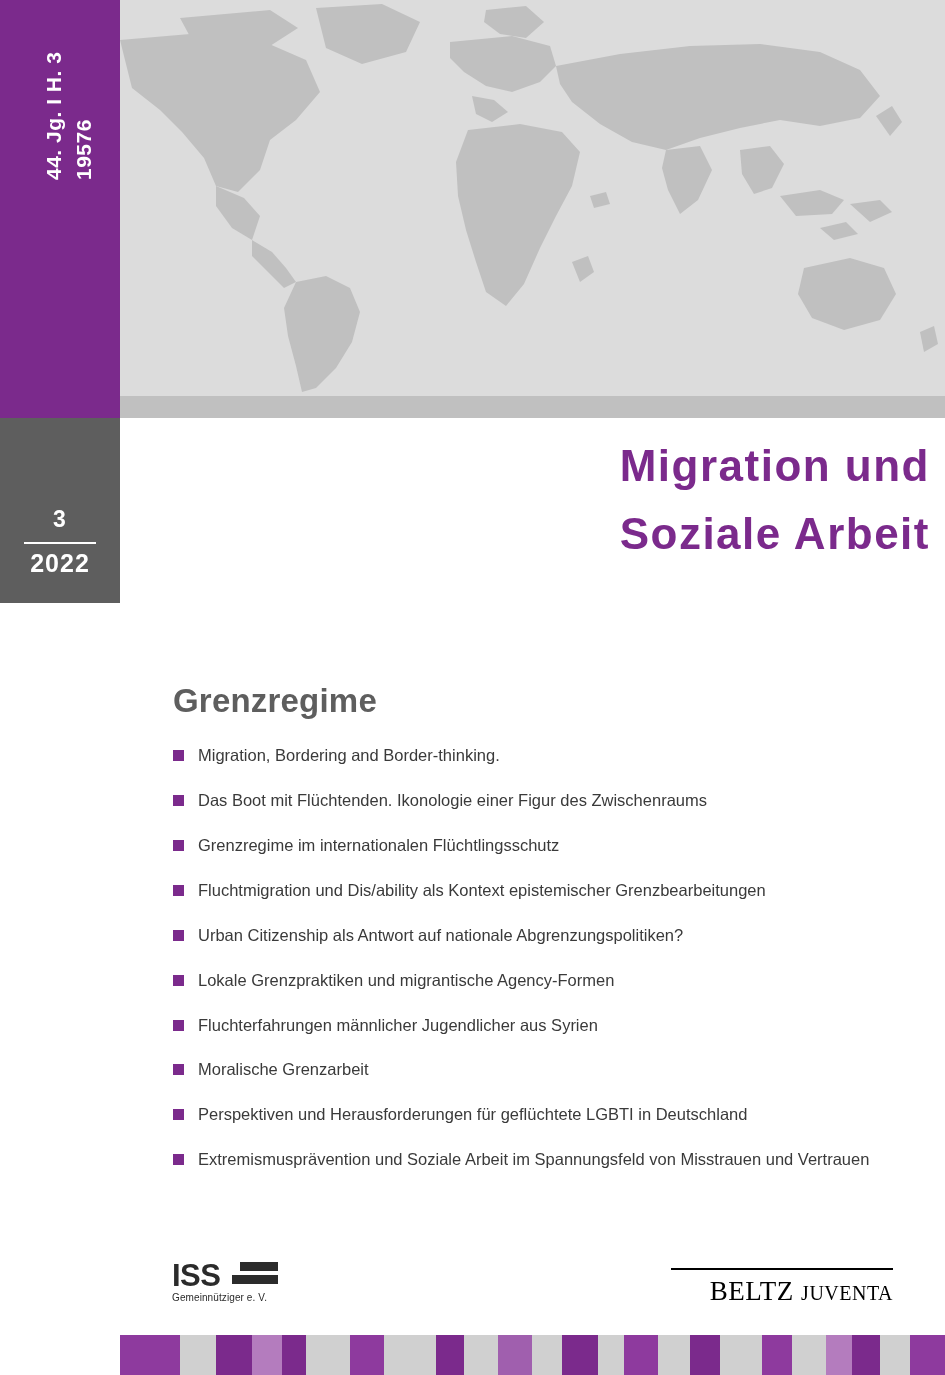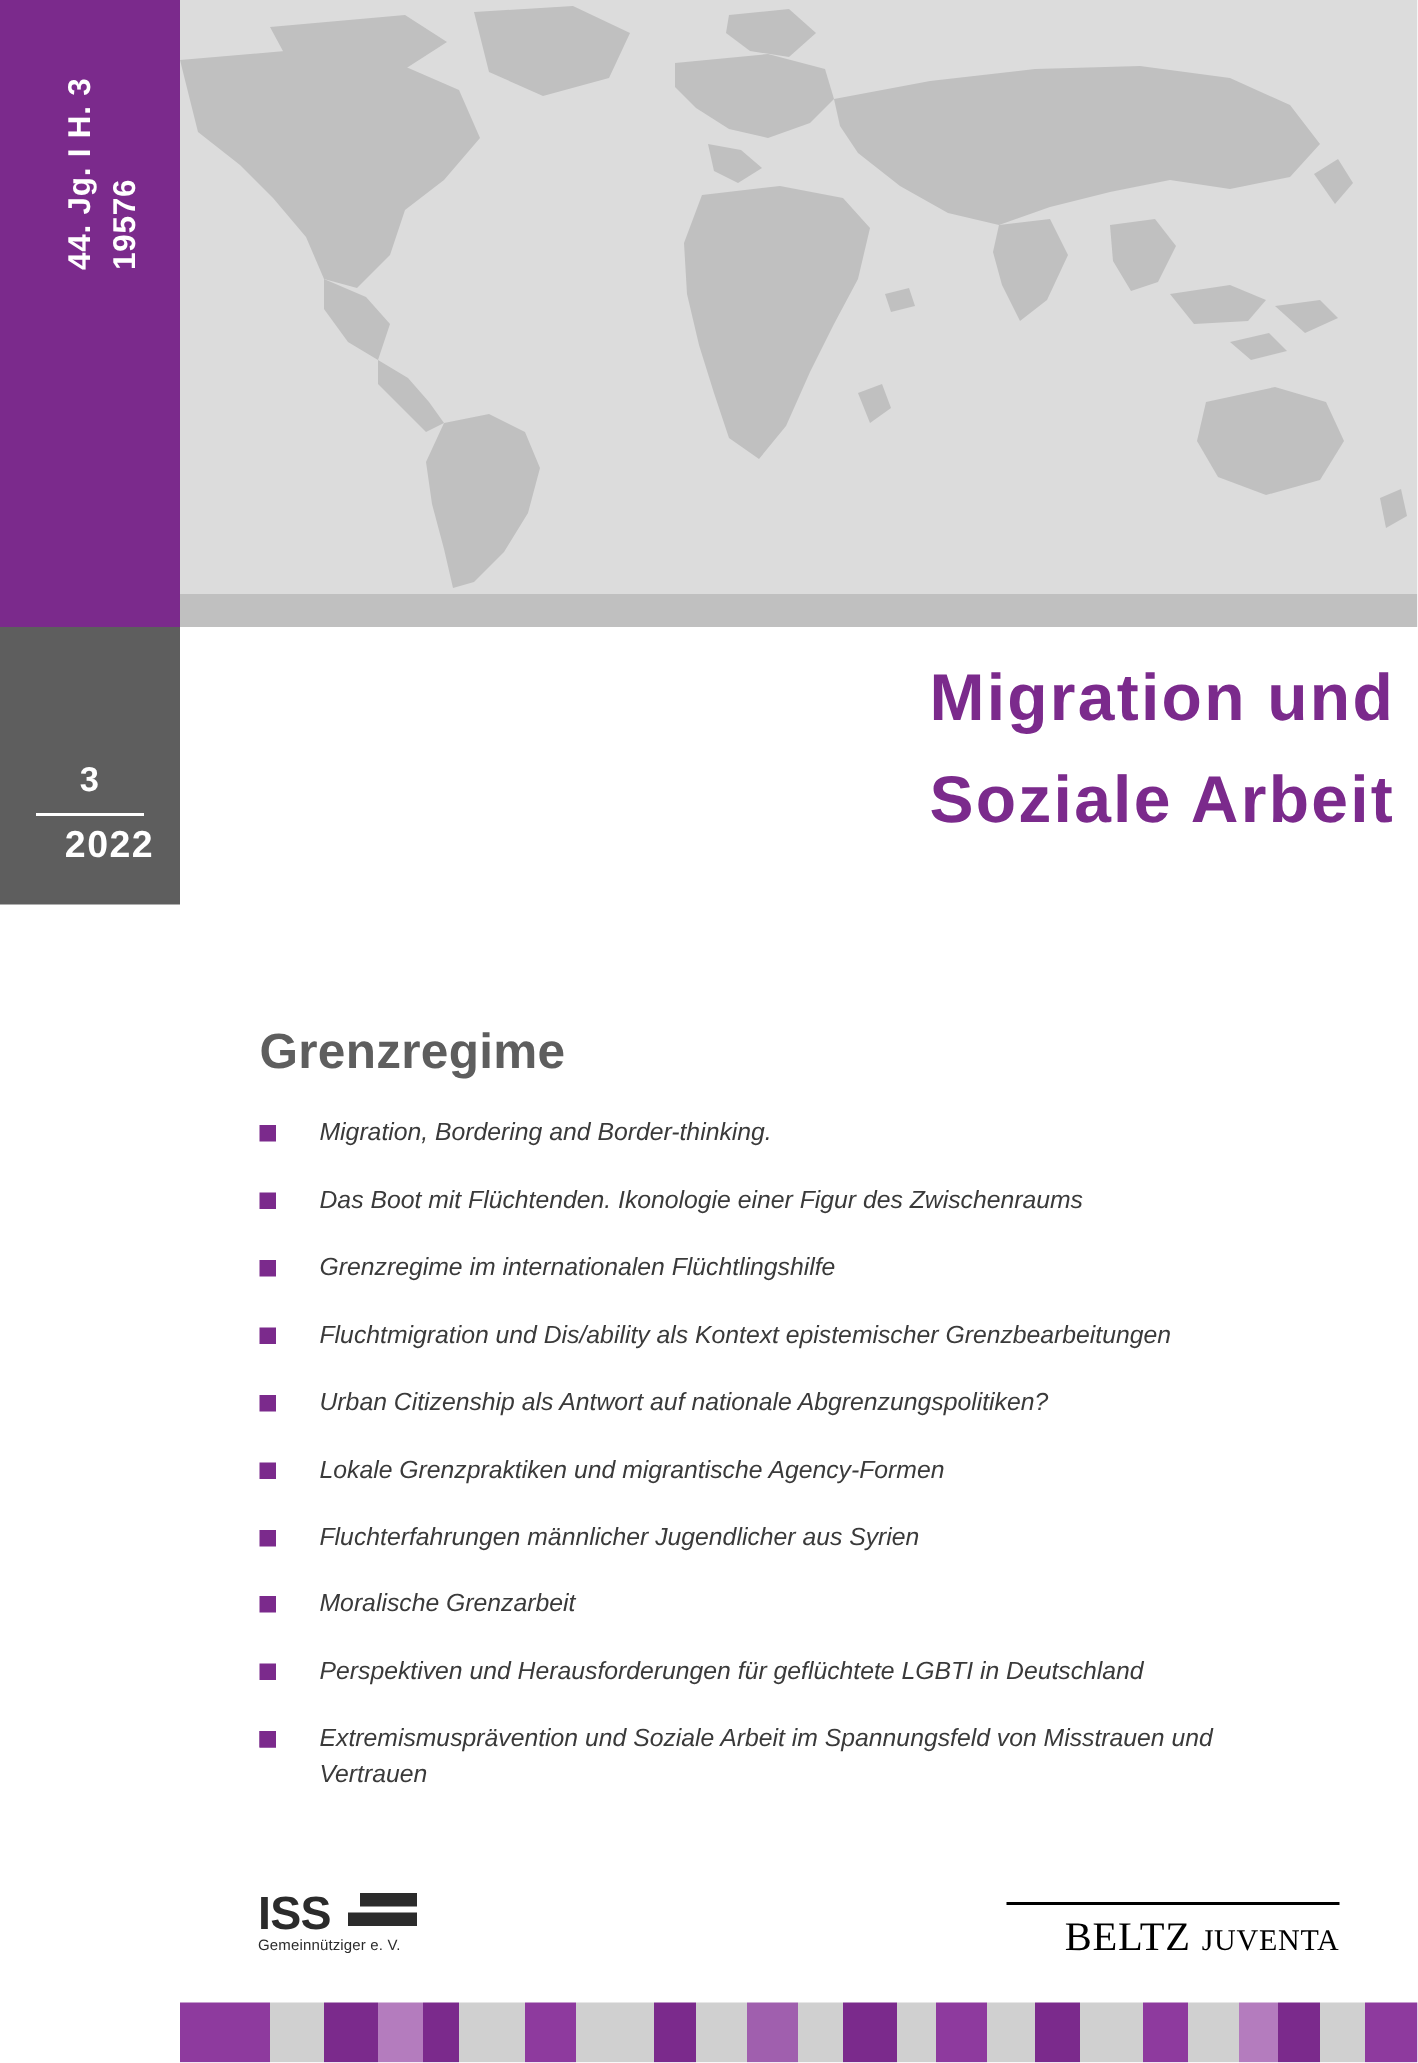--- a/index.html
+++ b/index.html
@@ -117,21 +117,20 @@
     background: #ffffff;
   }
   .issue-year {
     position: absolute;
     left: 0;
     top: 131px;
     width: 120px;
     font-size: 25px;
     font-weight: bold;
     letter-spacing: 1px;
-    padding-left: 13px;
   }
 
   
   .journal-title {
     position: absolute;
     left: 410px;
     top: 432px;
     width: 520px;
     color: #7b2a8c;
     font-weight: bold;
@@ -155,26 +154,25 @@
     letter-spacing: 0.2px;
   }
   .toc {
     position: absolute;
     left: 173px;
     top: 744px;
     width: 700px;
   }
   .toc-item {
     position: relative;
-    padding-left: 40px;
+    padding-left: 25px;
     margin-bottom: 21px;
     font-size: 16.5px;
     color: #3a3a3a;
     line-height: 1.45;
-    font-style: italic;
   }
   .toc-bullet {
     position: absolute;
     left: 0;
     top: 6px;
     width: 11px;
     height: 11px;
     background: #7b2a8c;
     display: block;
   }
@@ -332,21 +330,21 @@
     <div class="toc-item">
       <span class="toc-bullet"></span>
       <span>Migration, Bordering and Border-thinking.</span>
     </div>
     <div class="toc-item">
       <span class="toc-bullet"></span>
       <span>Das Boot mit Flüchtenden. Ikonologie einer Figur des Zwischenraums</span>
     </div>
     <div class="toc-item">
       <span class="toc-bullet"></span>
-      <span>Grenzregime im internationalen Flüchtlingshilfe</span>
+      <span>Grenzregime im internationalen Flüchtlingsschutz</span>
     </div>
     <div class="toc-item">
       <span class="toc-bullet"></span>
       <span>Fluchtmigration und Dis/ability als Kontext epistemischer Grenzbearbeitungen</span>
     </div>
     <div class="toc-item">
       <span class="toc-bullet"></span>
       <span>Urban Citizenship als Antwort auf nationale Abgrenzungspolitiken?</span>
     </div>
     <div class="toc-item">

